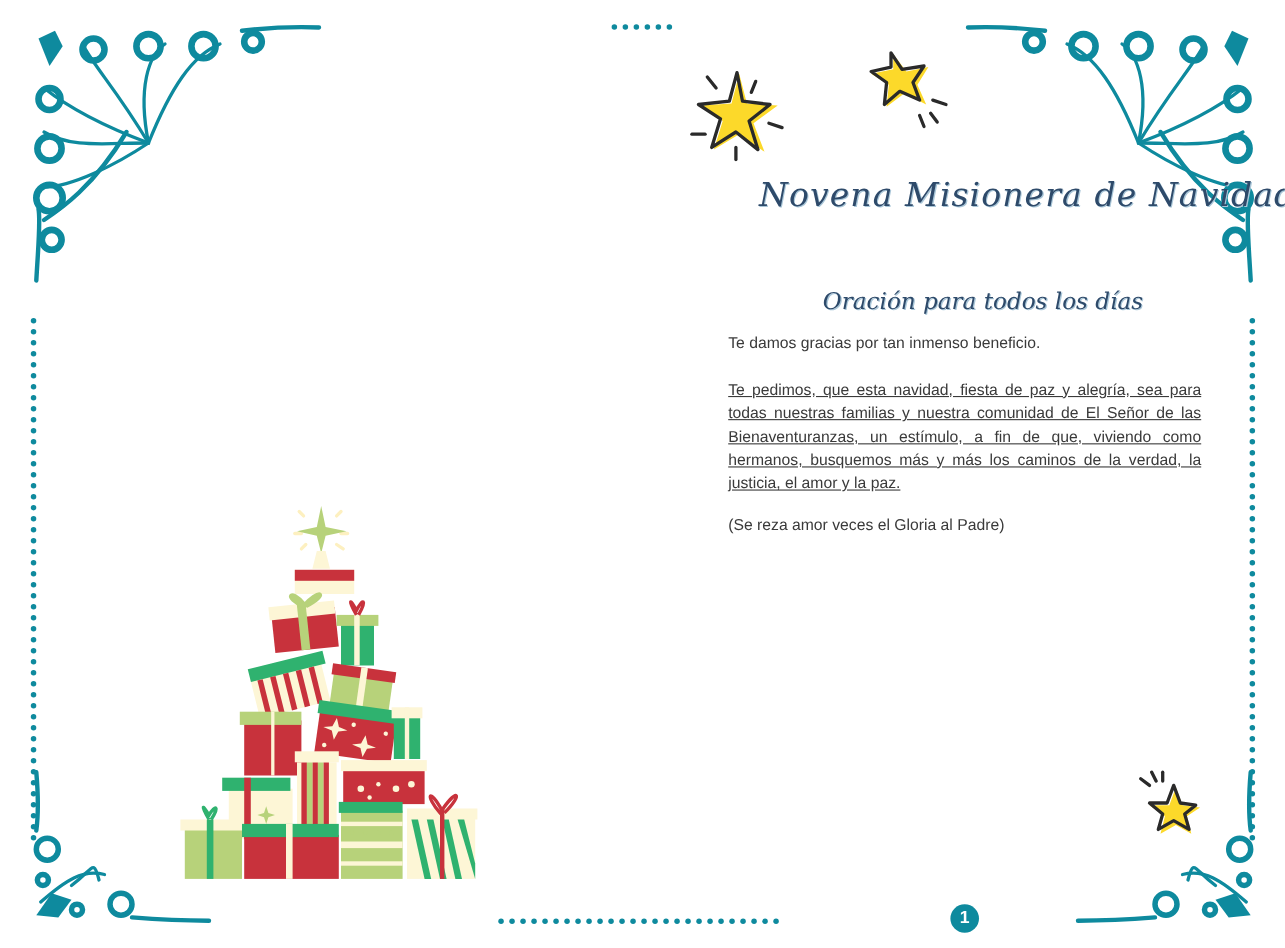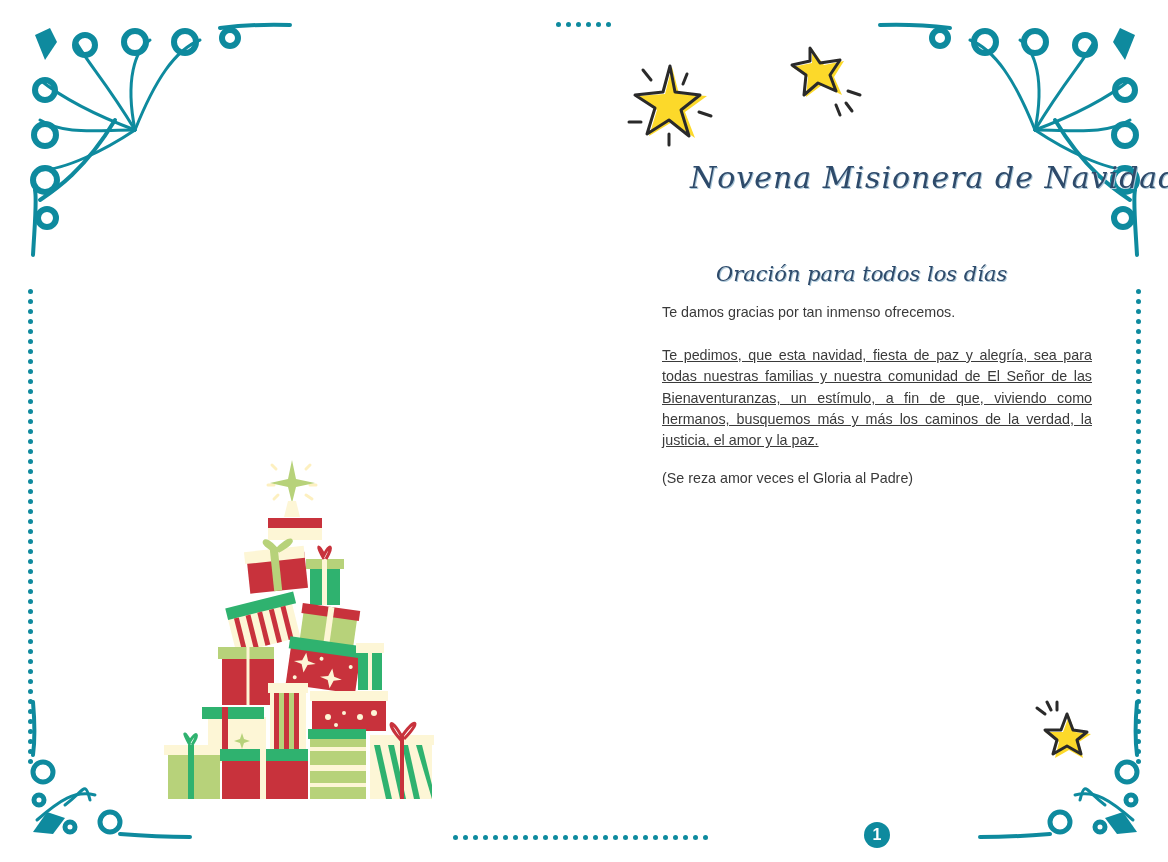--- a/index.html
+++ b/index.html
@@ -2,21 +2,21 @@
 <html><head>
 <meta charset="utf-8">
 <style>
   html, body { margin:0; padding:0; background:#ffffff; }
   body { width:1168px; height:862px; position:relative; overflow:hidden; font-family:"Liberation Sans", sans-serif; }
   .abs { position:absolute; }
   .dots-h { position:absolute; height:6px; display:flex; gap:0; }
   .dot { width:5px; height:5px; border-radius:50%; background:#0e8a9e; flex:none; }
   .dots-v { position:absolute; width:6px; display:flex; flex-direction:column; }
   .title { position:absolute; left:690px; top:160px; width:380px; font-family:"DejaVu Serif", serif; font-style:italic; font-size:30px; color:#2e4a6a; letter-spacing:1px; text-shadow:1px 1px 0 #a9c6d8; white-space:nowrap; }
-  .subtitle { position:absolute; left:716px; top:262px; font-family:"DejaVu Serif", serif; font-style:italic; font-size:21px; color:#2e4a6a; text-shadow:1px 1px 0 #a9c6d8; white-space:nowrap; }
+  .subtitle { position:absolute; left:748px; top:262px; font-family:"DejaVu Serif", serif; font-style:italic; font-size:21px; color:#2e4a6a; text-shadow:1px 1px 0 #a9c6d8; white-space:nowrap; }
   .body-text { position:absolute; left:662px; top:302px; width:430px; font-size:14.3px; line-height:21.4px; color:#3a3a3a; text-align:justify; }
   .body-text p { margin:0 0 21.4px 0; }
   .body-text p.tight { margin-bottom:16px;text-decoration:underline; }
   .page-num { position:absolute; left:864px; top:822px; width:26px; height:26px; border-radius:50%; background:#0e8a9e; color:#ffffff; font-weight:bold; font-size:16px; line-height:26px; text-align:center; }
 </style>
 </head>
 <body>
 
 <svg class="abs" style="left:25px;top:20px" width="270" height="240" viewBox="0 0 270 240">
   <g fill="none" stroke="#0e8a9e" stroke-linecap="round">
@@ -386,18 +386,18 @@
       <polygon points="256,290 262,290 272,330 272,344"></polygon>
     </g>
   <rect x="240" y="280" width="4" height="64" fill="#c8323c"></rect>
   <path d="M242 282 C230 260 226 268 240 284 C256 260 262 266 244 284" fill="none" stroke="#c8323c" stroke-width="3"></path>
 </svg>
 
 <div class="title">Novena Misionera de Navidad</div>
 <div class="subtitle">Oración para todos los días</div>
 
 <div class="body-text">
-  <p>Te damos gracias por tan inmenso ofrecemos.</p>
+  <p>Te damos gracias por tan inmenso beneficio.</p>
   <p class="tight">Te pedimos, que esta navidad, fiesta de paz y alegría, sea para todas nuestras familias y nuestra comunidad de El Señor de las Bienaventuranzas, un estímulo, a fin de que, viviendo como hermanos, busquemos más y más los caminos de la verdad, la justicia, el amor y la paz.</p>
   <p>(Se reza amor veces el Gloria al Padre)</p>
 </div>
 
 <div class="page-num">1</div>
 
 </body></html>

